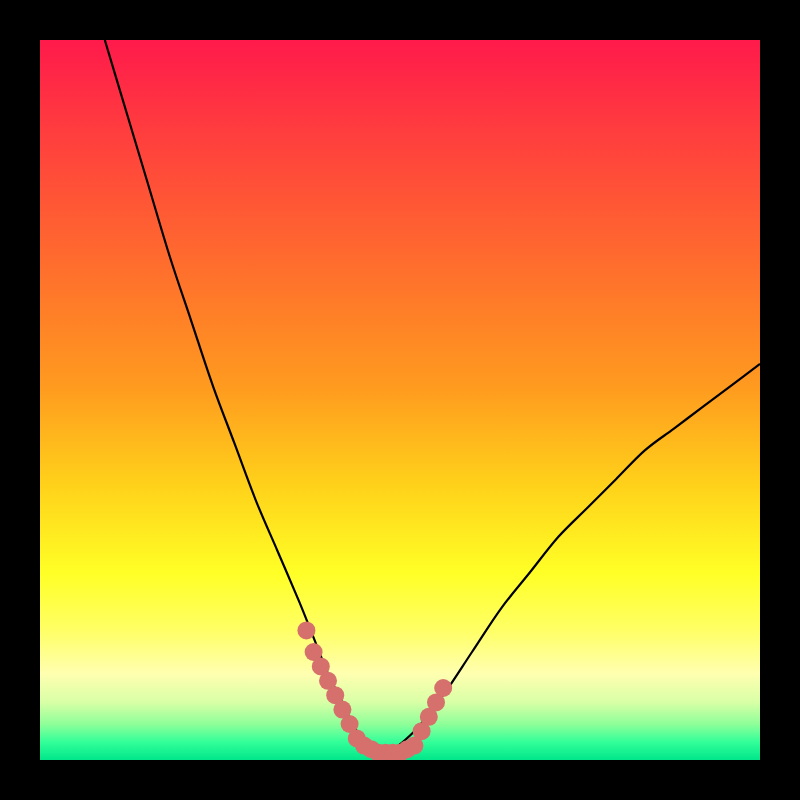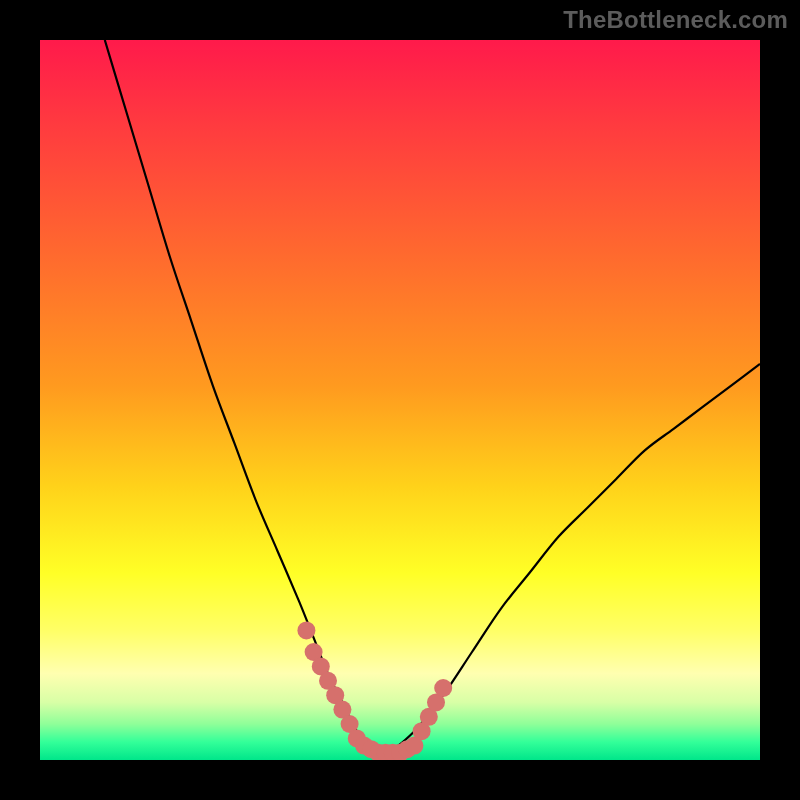--- a/index.html
+++ b/index.html
@@ -37,21 +37,20 @@
     letter-spacing: 0.2px;
     font-family: Arial, Helvetica, sans-serif;
   }
   svg { display: block; }
 </style>
 </head>
 <body>
 
 <div class="frame">
 
-  <div class="watermark">TheBottleneck.com</div>
 
   <div class="plot-area">
     <svg id="chart-svg" width="720" height="720" viewBox="0 0 720 720">
       <defs>
         <linearGradient id="bg-grad" x1="0" y1="0" x2="0" y2="1">
             <stop offset="0.00%" stop-color="#ff1a4b"></stop>
             <stop offset="12.00%" stop-color="#ff3b3f"></stop>
             <stop offset="30.00%" stop-color="#ff6a2e"></stop>
             <stop offset="48.00%" stop-color="#ff9a1f"></stop>
             <stop offset="62.00%" stop-color="#ffd21a"></stop>

